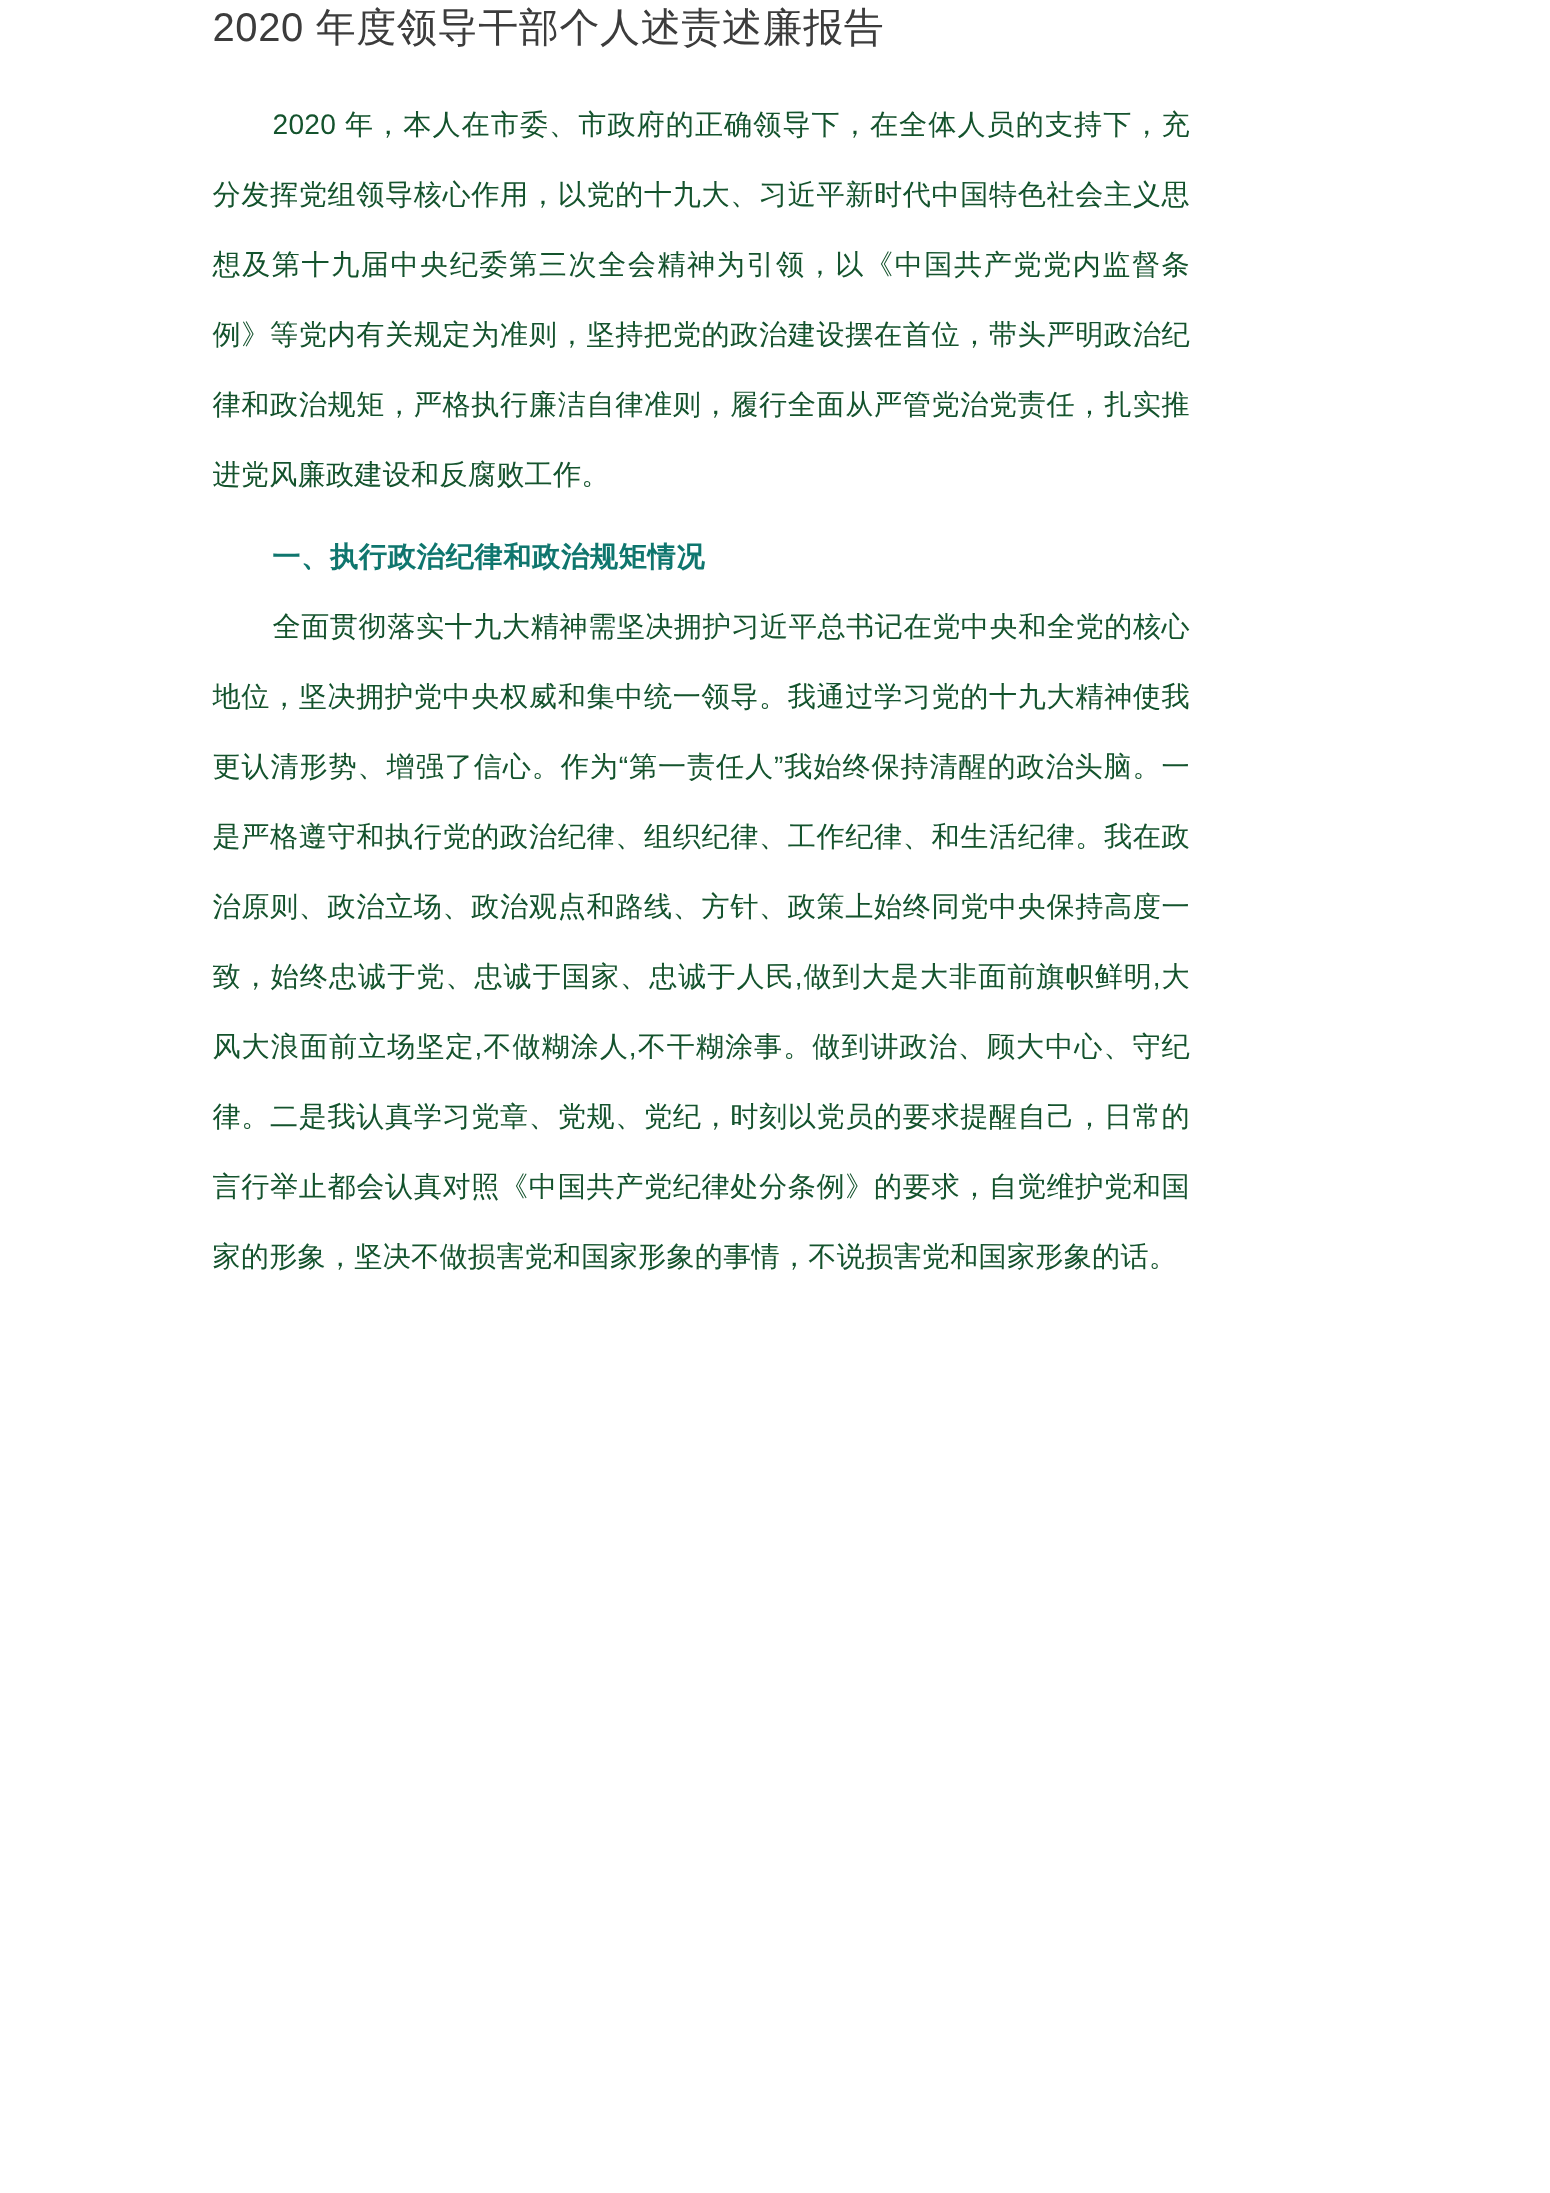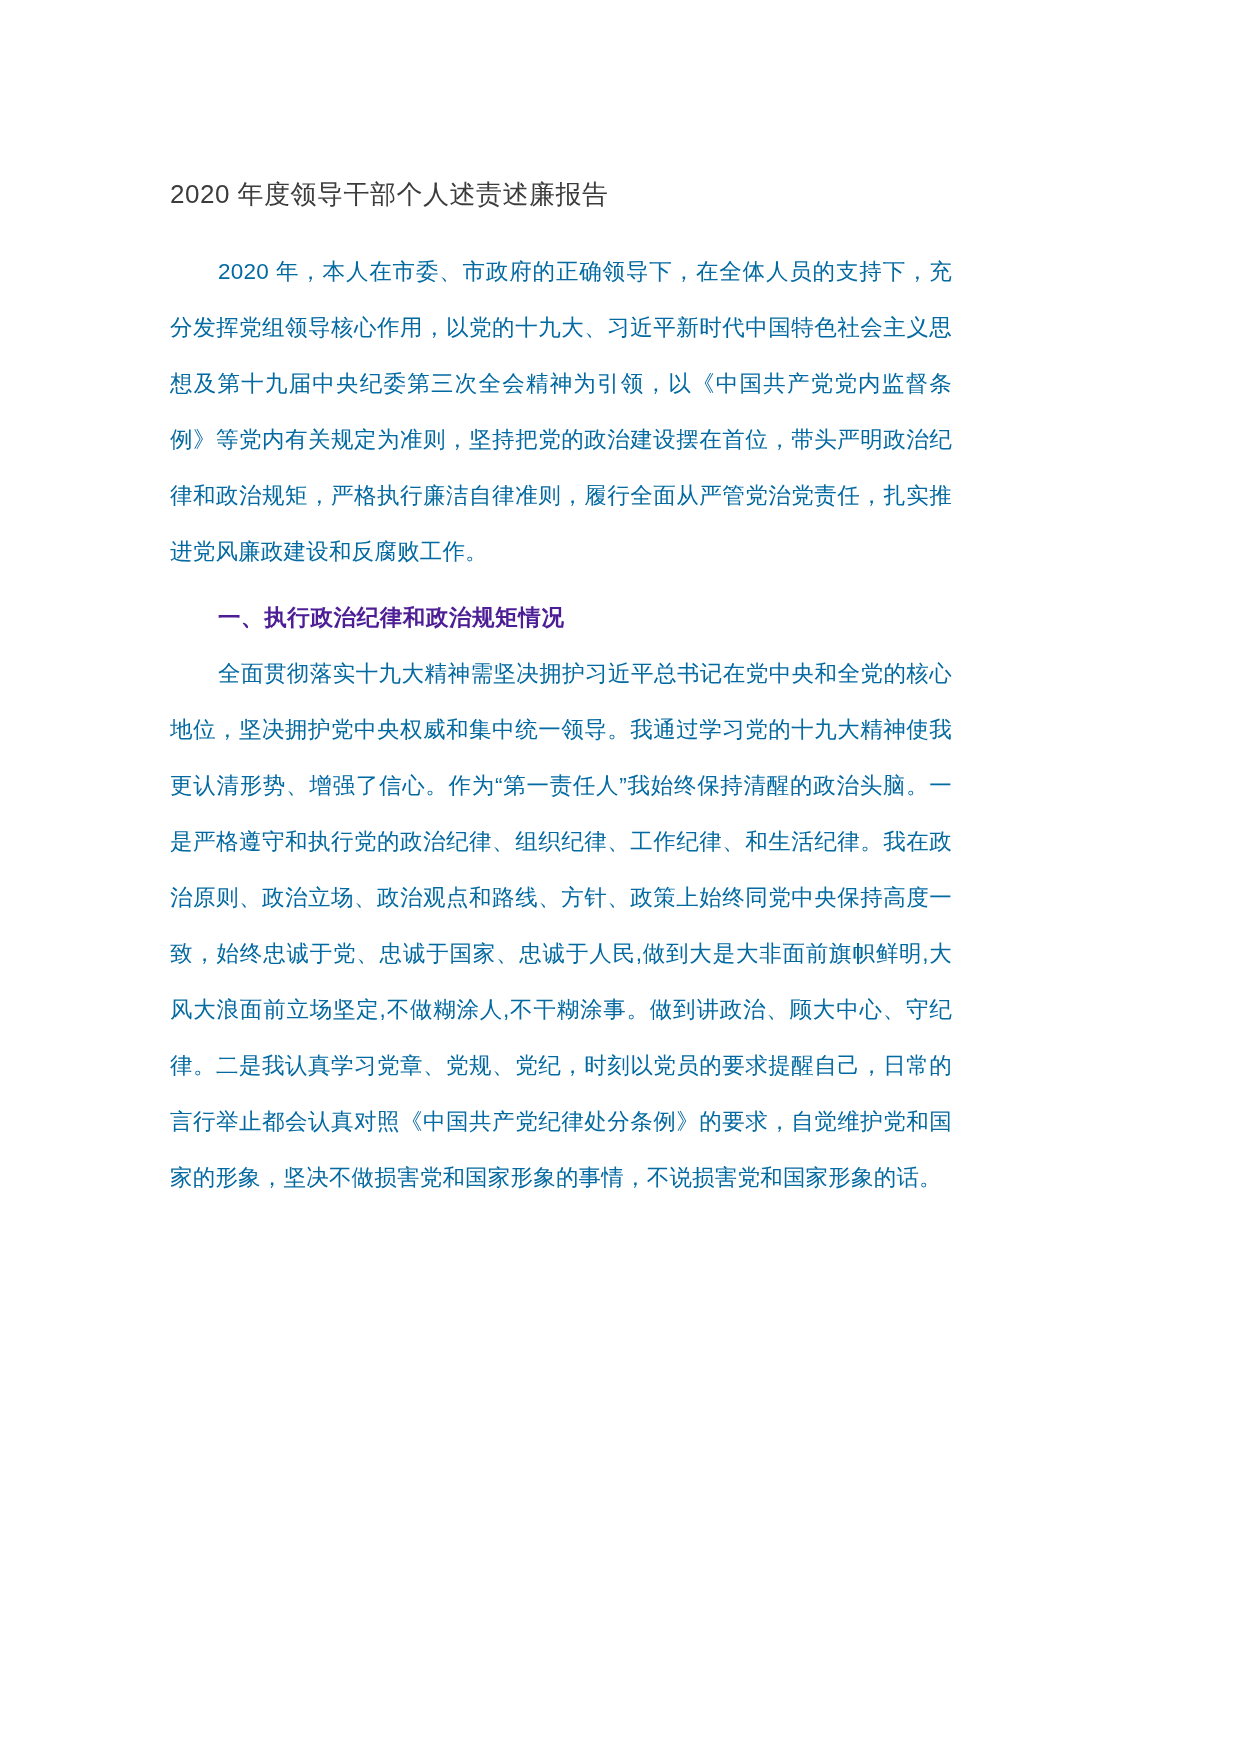--- a/index.html
+++ b/index.html
@@ -23,47 +23,46 @@
     overflow: hidden;
     background: #ffffff;
   }
   .content {
     position: absolute;
     left: 170px;
     top: 0;
     width: 782px;
   }
   .doc-title {
-    font-size: 26px;
+    font-size: 32px;
     line-height: 44px;
     font-weight: 400;
     color: #3c3c3c;
     margin: 0;
-    padding-top: 172px;
     letter-spacing: 0.5px;
     white-space: nowrap;
   }
   .para {
     font-size: 22.5px;
     line-height: 56px;
-    color: #0369a1;
+    color: #14532d;
     margin: 0;
     text-align: justify;
     text-justify: inter-ideograph;
     text-indent: 48px;
     letter-spacing: 0.2px;
   }
   .para.first {
     margin-top: 28px;
   }
   .section-heading {
     font-size: 22.5px;
     line-height: 56px;
     font-weight: bold;
-    color: #4c1d95;
+    color: #0f766e;
     margin: 0;
     text-indent: 48px;
     letter-spacing: 0.6px;
   }
   .gap-before {
     margin-top: 10px;
   }
 </style>
 </head>
 <body style="background: rgb(255, 255, 255);">

